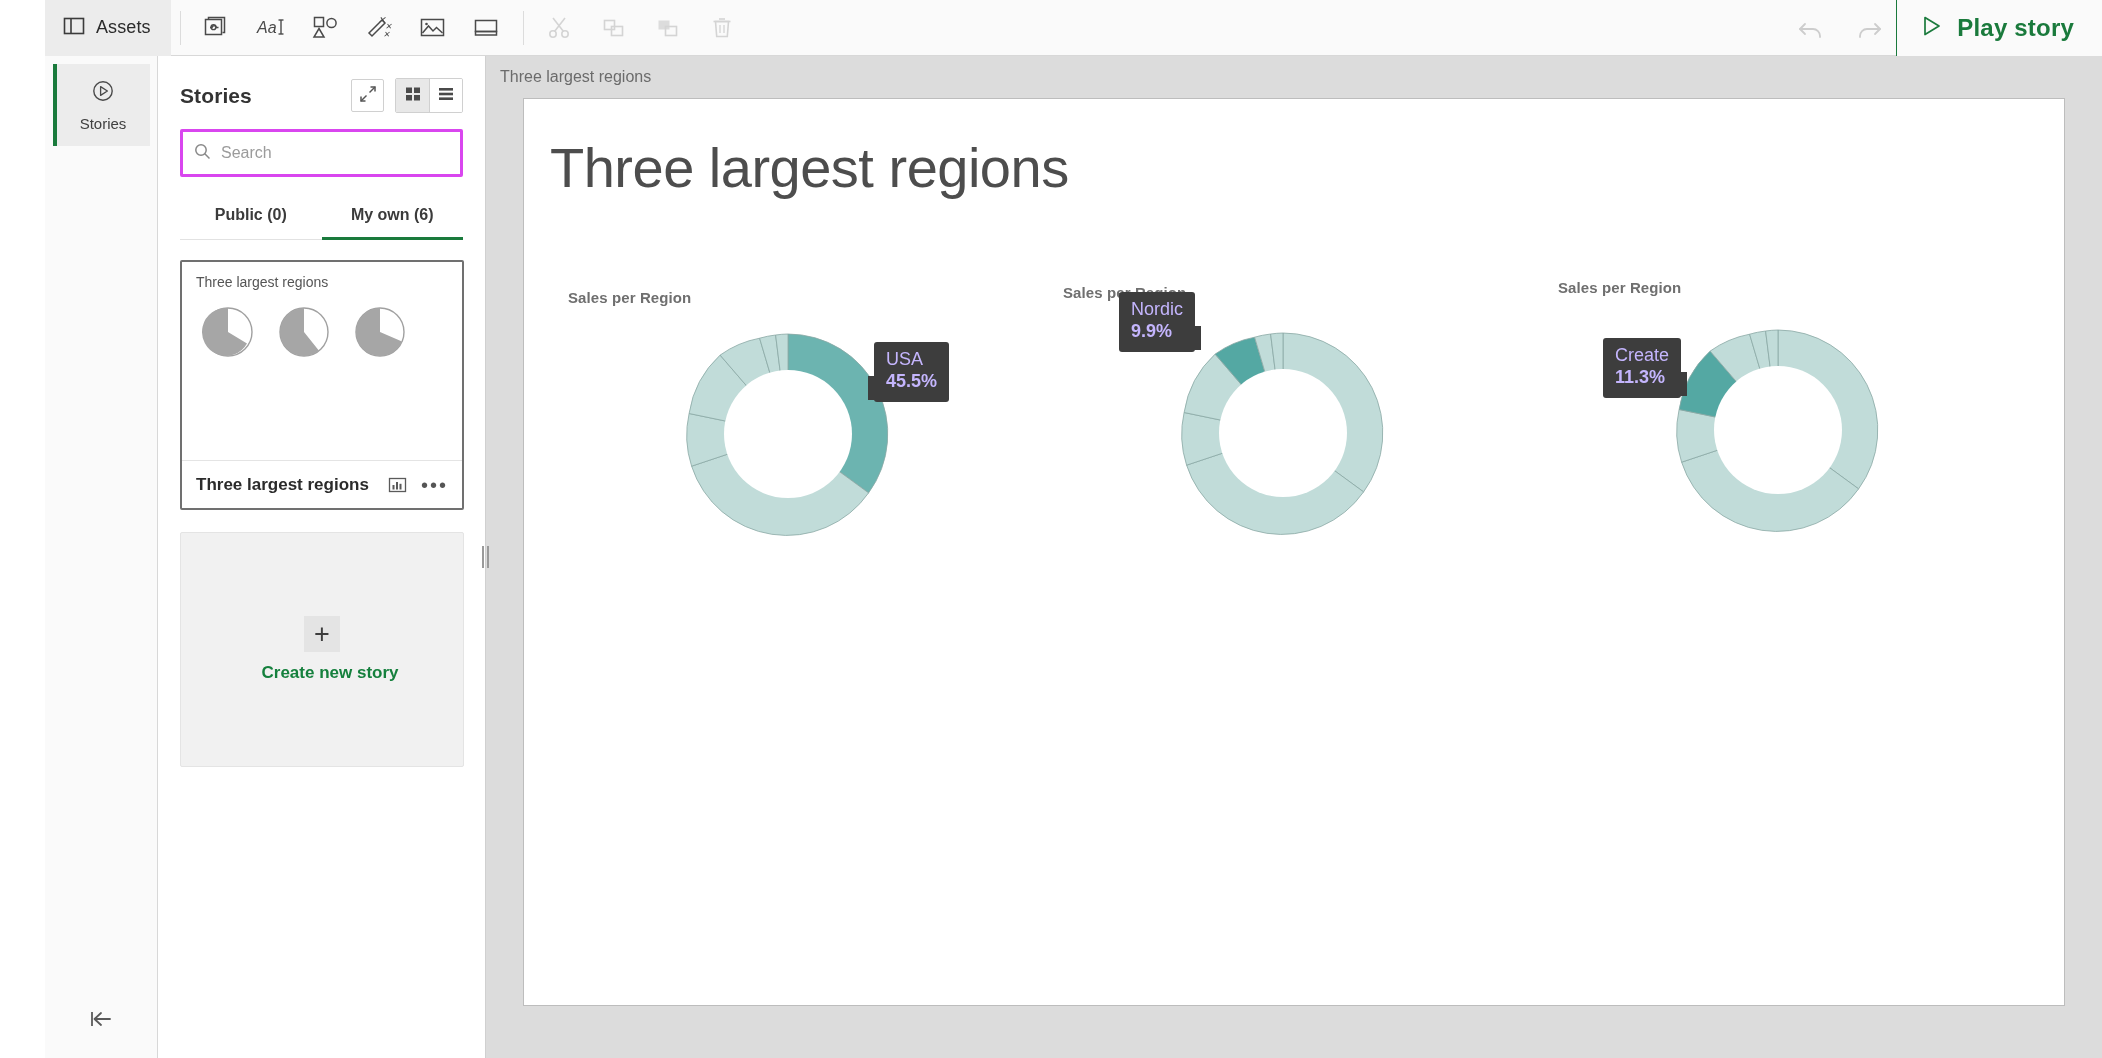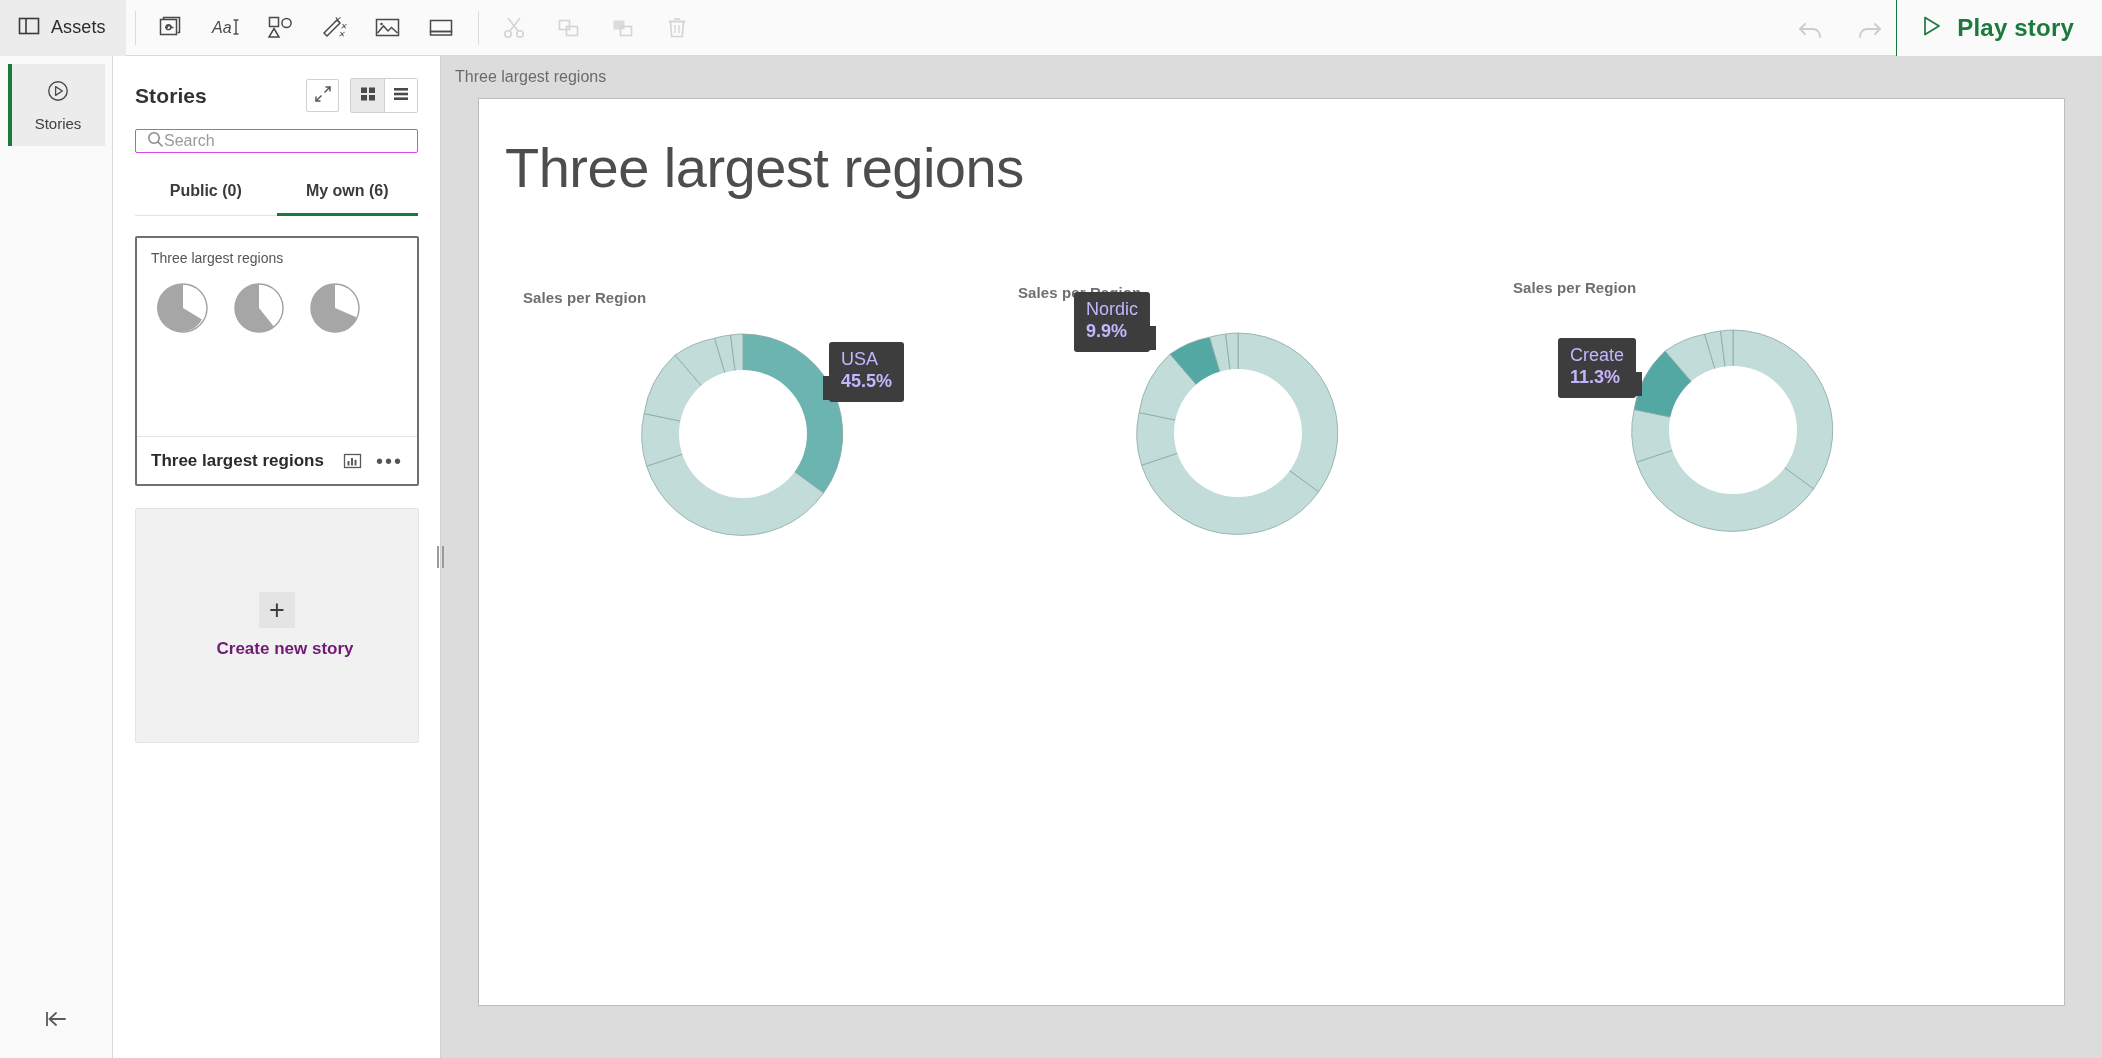--- a/index.html
+++ b/index.html
@@ -3,21 +3,21 @@
 <meta charset="utf-8">
 <style>
   * { box-sizing: border-box; margin: 0; padding: 0; }
   html, body {
     width: 2102px; height: 1058px;
     font-family: "Liberation Sans", sans-serif;
     background: #ffffff;
     overflow: hidden;
     -webkit-font-smoothing: antialiased;
   }
-  #app { position: relative; width: 2102px; height: 1058px; display: flex; flex-direction: column; }
+  #app { position: relative; width: 2102px; height: 1058px; display: flex; flex-direction: column; padding-left: 45px; }
 
   
   .toolbar {
     height: 56px; min-height: 56px;
     background: #fafafa;
     border-bottom: 1px solid #d8d8d8;
     display: flex; align-items: center;
     position: relative;
   }
   .assets-btn {
@@ -89,22 +89,22 @@
     width: 33px; height: 33px; border: 1px solid #d0d0d0; background: #fff;
     border-radius: 2px; display: flex; align-items: center; justify-content: center; cursor: pointer;
   }
   .seg { display: flex; border: 1px solid #d0d0d0; border-radius: 2px; overflow: hidden; }
   .seg .icon-box { border: 0; border-radius: 0; }
   .seg .icon-box.active { background: #e8e8e8; }
   .seg .icon-box + .icon-box { border-left: 1px solid #d0d0d0; }
 
   .search-wrap { padding: 16px 22px 0 22px; }
   .search-box {
-    height: 24px; border: 1px solid #d946ef; border-radius: 2px;
-    display: flex; align-items: center; padding: 0 11px; background: #fff;
+    height: 48px; border: 3px solid #d946ef; border-radius: 2px;
+    display: flex; align-items: center; gap: 10px; padding: 0 11px; background: #fff;
   }
   .search-box input {
     border: 0; outline: 0; font-size: 16px; color: #333; width: 100%;
     font-family: "Liberation Sans", sans-serif; background: transparent;
   }
   .search-box input::placeholder { color: #9b9b9b; }
 
   .tabs { display: flex; margin: 18px 22px 0 22px; border-bottom: 1px solid #e2e2e2; }
   .tab {
     flex: 1 1 0; text-align: center; padding: 11px 0 13px 0;
@@ -134,21 +134,21 @@
     margin-top: 22px; width: 284px; height: 235px;
     background: #f1f1f1; border: 1px solid #e4e4e4; border-radius: 2px;
     display: flex; flex-direction: column; align-items: center; justify-content: center;
     cursor: pointer;
   }
   .plus-box {
     width: 36px; height: 36px; background: #e4e4e4;
     display: flex; align-items: center; justify-content: center;
     font-size: 27px; color: #3d3d3d; line-height: 1;
   }
-  .create-label { margin-top: 11px; font-size: 17px; font-weight: bold; color: #701a75; margin-left: 16px; }
+  .create-label { margin-top: 11px; font-size: 17px; font-weight: bold; color: #15803d; margin-left: 16px; }
 
   .panel-resizer {
     position: absolute; right: -6px; top: 0; bottom: 0; width: 12px;
     display: flex; align-items: center; justify-content: center; cursor: col-resize; z-index: 5;
   }
   .panel-resizer .grip { display: flex; gap: 3px; }
   .panel-resizer .grip i { display: block; width: 2px; height: 22px; background: #9a9a9a; }
 
   
   .stage { flex: 1 1 auto; background: #dcdcdc; position: relative; min-width: 0; }

